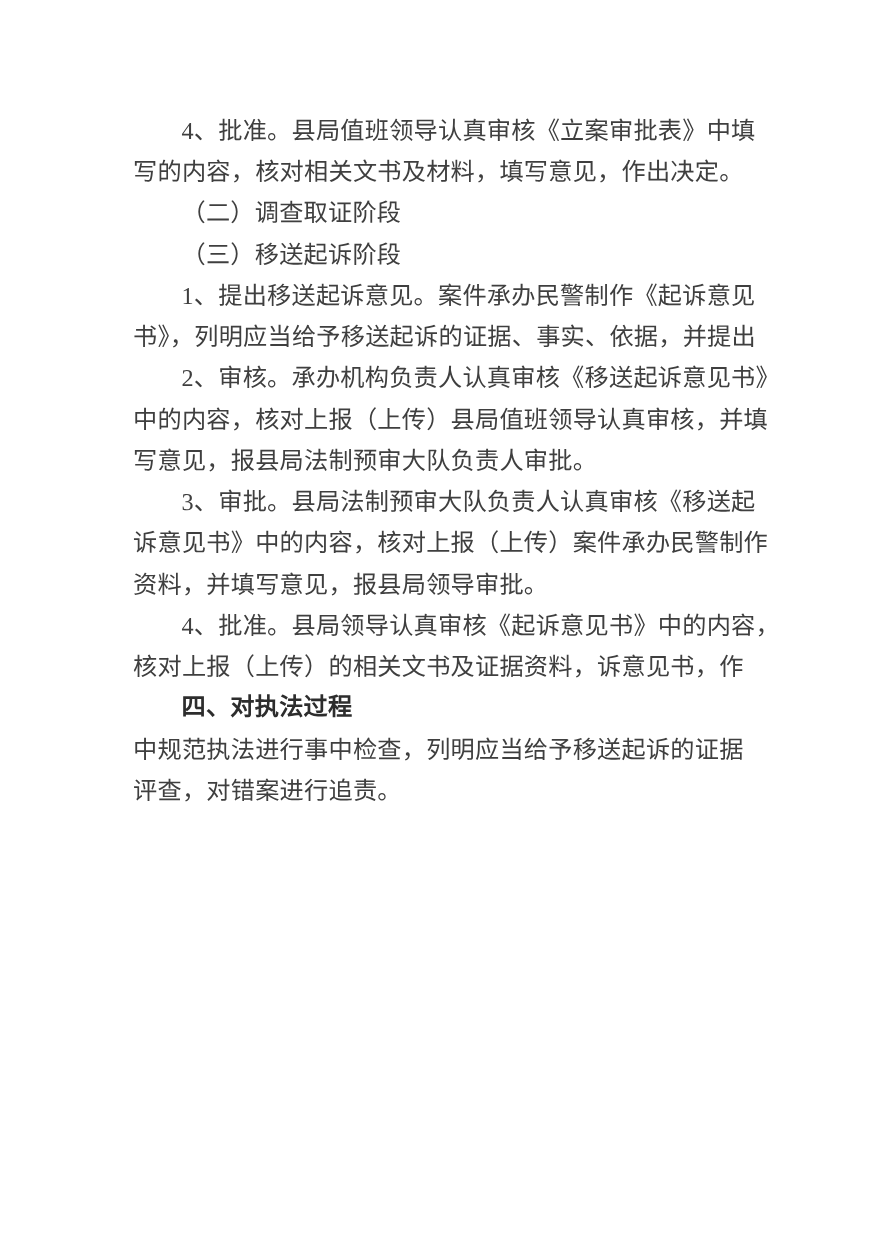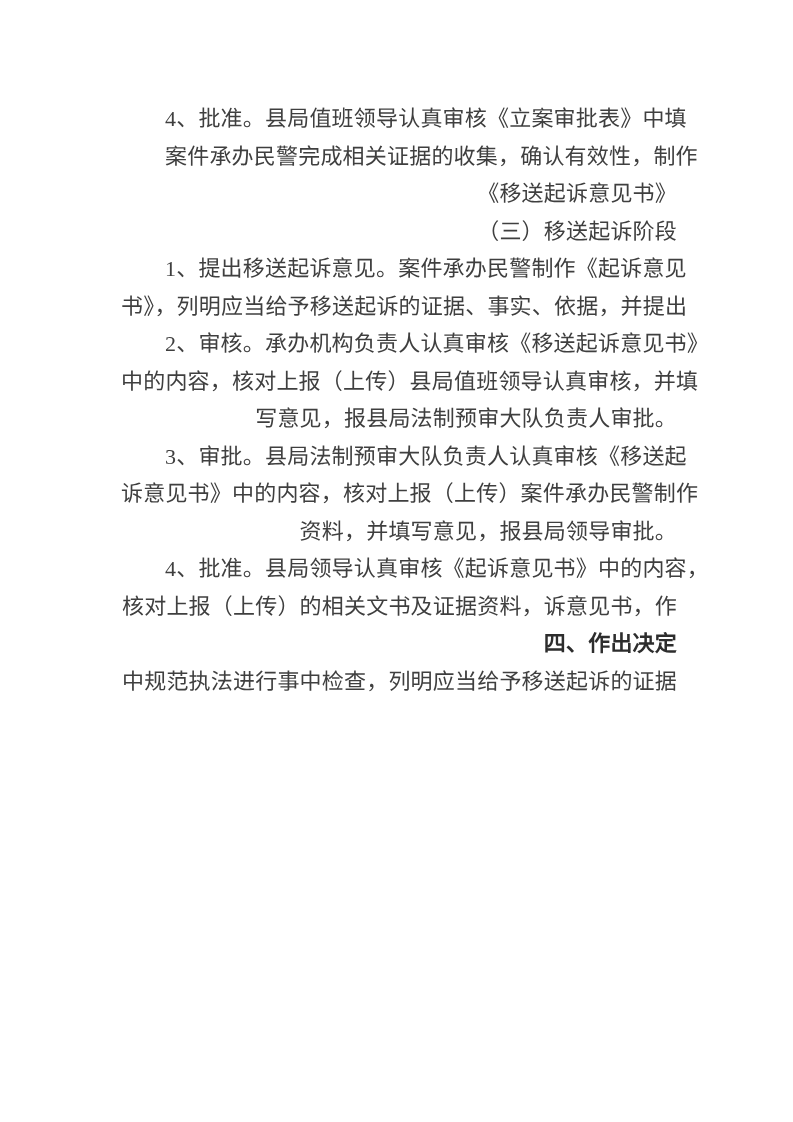--- a/index.html
+++ b/index.html
@@ -21,21 +21,20 @@
     padding: 100px 116px 0 121px;
   }
   .doc {
     color: #3f3f3f;
     font-size: 22px;
     line-height: 37.5px;
   }
   .para {
     margin: 0;
     padding: 0;
-    text-align: right;
   }
   .line {
     display: block;
     white-space: pre;
     letter-spacing: 0.2px;
   }
   .line.first {
     text-indent: 2em;
   }
   .para.heading .line {
@@ -44,24 +43,24 @@
     color: #2d2d2d;
   }
 </style>
 </head>
 <body>
 
 <main class="page">
   <section class="doc" id="doc">
       <p class="para">
         <span class="line first">4、批准。县局值班领导认真审核《立案审批表》中填</span>
+        <span class="line">写的内容，核对相关文书及材料，填写意见，作出决定。</span>
       </p>
       <p class="para">
-        <span class="line first">案件承办民警完成相关证据的收集，确认有效性，制作</span>
-        <span class="line">《移送起诉意见书》</span>
+        <span class="line first">（二）调查取证阶段</span>
       </p>
       <p class="para">
         <span class="line first">（三）移送起诉阶段</span>
       </p>
       <p class="para">
         <span class="line first">1、提出移送起诉意见。案件承办民警制作《起诉意见</span>
         <span class="line">书》，列明应当给予移送起诉的证据、事实、依据，并提出</span>
       </p>
       <p class="para">
         <span class="line first">2、审核。承办机构负责人认真审核《移送起诉意见书》</span>
@@ -71,19 +70,20 @@
       <p class="para">
         <span class="line first">3、审批。县局法制预审大队负责人认真审核《移送起</span>
         <span class="line">诉意见书》中的内容，核对上报（上传）案件承办民警制作</span>
         <span class="line">资料，并填写意见，报县局领导审批。</span>
       </p>
       <p class="para">
         <span class="line first">4、批准。县局领导认真审核《起诉意见书》中的内容，</span>
         <span class="line">核对上报（上传）的相关文书及证据资料，诉意见书，作</span>
       </p>
       <p class="para heading">
-        <span class="line first">四、作出决定</span>
+        <span class="line first">四、对执法过程</span>
       </p>
       <p class="para">
         <span class="line">中规范执法进行事中检查，列明应当给予移送起诉的证据</span>
+        <span class="line">评查，对错案进行追责。</span>
       </p>
     </section>
 </main>
 
 </body></html>

